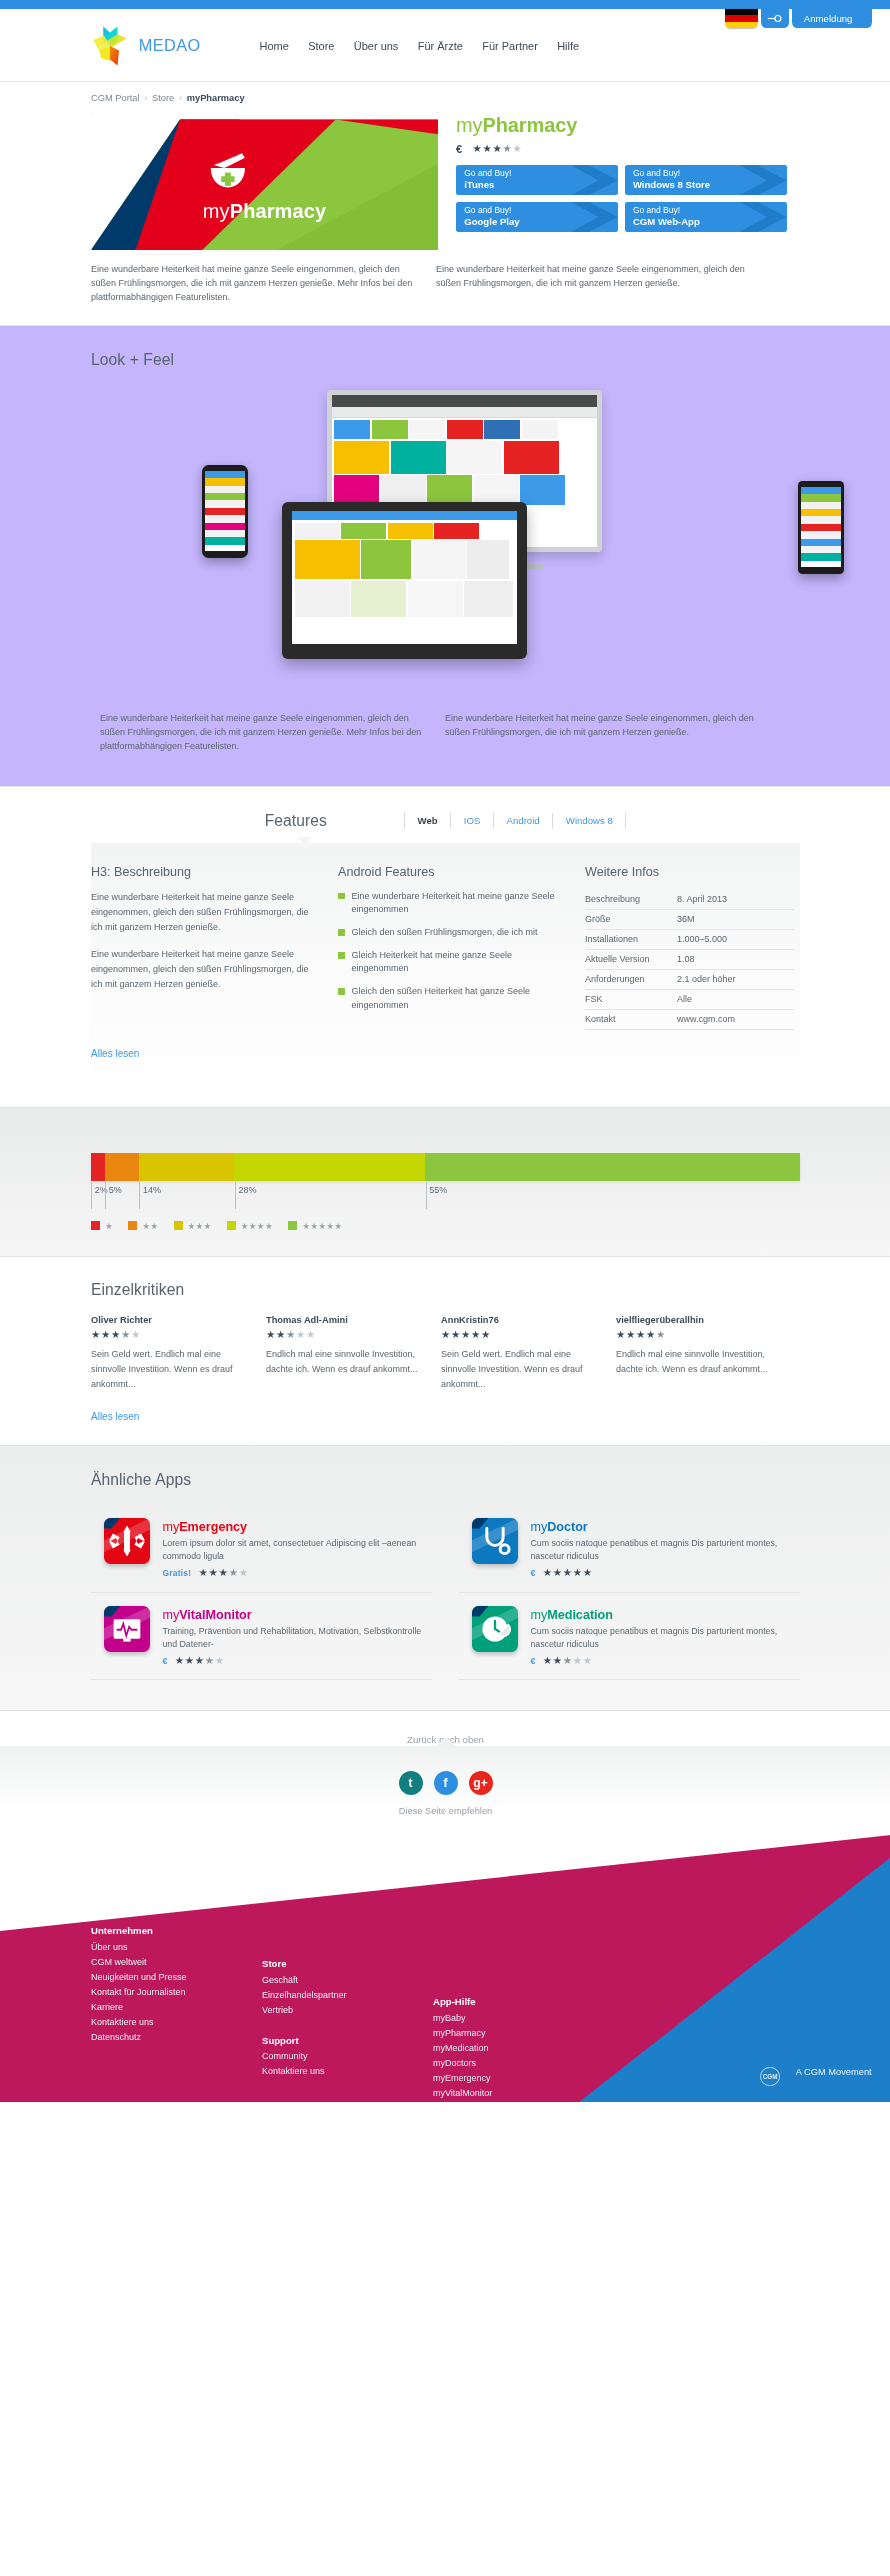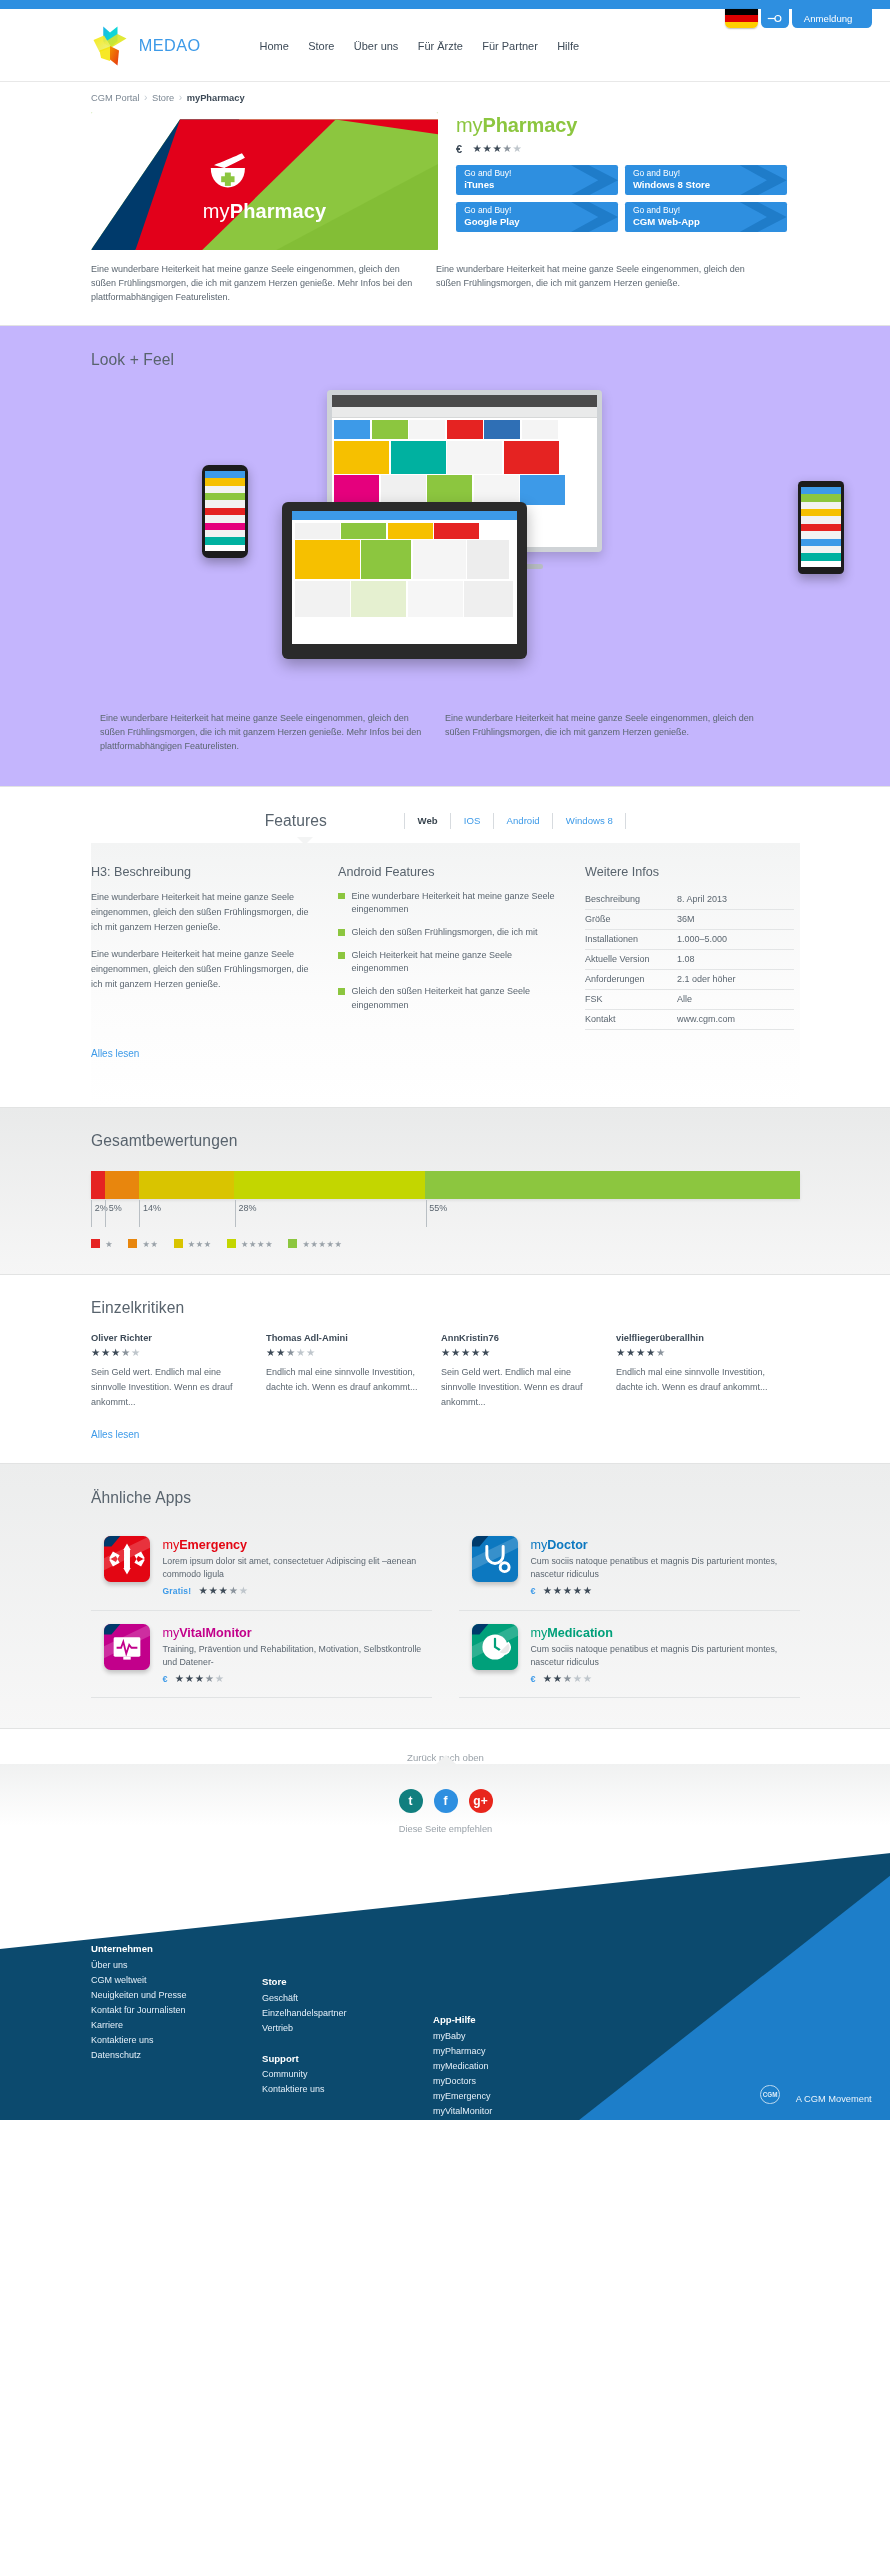--- a/index.html
+++ b/index.html
@@ -166,34 +166,34 @@
   .social-band { position: relative; background: linear-gradient(#f0f1f1, #ffffff 70%); padding: 25px 0 19.3px; text-align: center; }
   .social-band:before {
     content:''; position:absolute; left:50%; top:-9.6px; margin-left:-11px; width:0;height:0;
     border-left: 11px solid transparent; border-right: 11px solid transparent; border-bottom: 10.4px solid #f0f1f1;
   }
   .social-row { display: flex; justify-content: center; gap: 11px; margin-bottom: 10.4px; }
   .sbtn { width: 24px; height: 24px; border-radius: 50%; display: flex; align-items: center; justify-content: center; color: #fff; font-weight: bold; font-size: 12px; cursor: pointer; }
   .share-label { font-size: 9.3px; color: #9aa2a9; }
 
   
-  .footer { position: relative; height: 267px; background: #0c4a6e; overflow: hidden; color: #fff; }
+  .footer { position: relative; height: 267px; background: #be185d; overflow: hidden; color: #fff; }
   .footer .diag-top { position: absolute; left: 0; top: 0; width: 100%; height: 96px; background: #fff;
     clip-path: polygon(0 0, 100% 0, 100% 0, 0 100%); }
   .footer .diag-right { position: absolute; right: 0; bottom: 0; width: 312px; height: 245px;
     background: #1d7ec9; clip-path: polygon(100% 0, 100% 100%, 0 100%); }
   .footer-inner { position: relative; width: 727px; margin: 0 auto; padding: 88px 9px 0; display: flex; }
   .fcol { font-size: 9px; line-height: 15px; }
   .fcol.c1 { width: 171px; padding-top: 0; }
   .fcol.c2 { width: 171px; padding-top: 33px; }
   .fcol.c3 { width: 193px; padding-top: 71px; }
   .fhead { font-weight: bold; font-size: 9.6px; margin-bottom: 1.5px; }
   .fhead.sp { margin-top: 15px; }
   .fcol a { display: block; color: #e4eff9; text-decoration: none; }
-  .cgm-move { position: absolute; right: 19.3px; bottom: 16.3px; display: flex; align-items: flex-end; gap: 16px; }
+  .cgm-move { position: absolute; right: 19.3px; bottom: 16.3px; display: flex; align-items: flex-start; gap: 16px; }
   .cgm-badge { width: 19.3px; height: 19.3px; border-radius: 50%; border: 1.1px solid #bcd9f0; display: flex; align-items: center; justify-content: center; font-size: 6.3px; font-weight: bold; color: #dcebf8; }
   .cgm-move span { font-size: 9.3px; color: #eaf3fb; }
 </style>
 </head>
 <body>
 
 <div class="page">
 
   <div class="topbar"></div>
 
@@ -493,21 +493,20 @@
         </div>
       </div>
       <div class="readall">
         <a href="#">Alles lesen</a>
       </div>
     </div>
   </div>
 
   <div class="band-grey" style="background:linear-gradient(#e9eaea,#f6f6f6);">
     <div class="ratings">
-      <div class="sec-title">Gesamtbewertungen</div>
       <div class="rbar">
           <div style="width: 2%; background: rgb(229, 35, 34); height: 100%;"></div>
           <div style="width: 5%; background: rgb(232, 134, 13); height: 100%;"></div>
           <div style="width: 14%; background: rgb(217, 196, 0); height: 100%;"></div>
           <div style="width: 28%; background: rgb(195, 214, 0); height: 100%;"></div>
           <div style="width: 55%; background: rgb(140, 198, 63); height: 100%;"></div>
         </div>
       <div class="rlabels">
           <div class="rlab" style="width: 2%;">2%</div>
           <div class="rlab" style="width: 5%;">5%</div>

